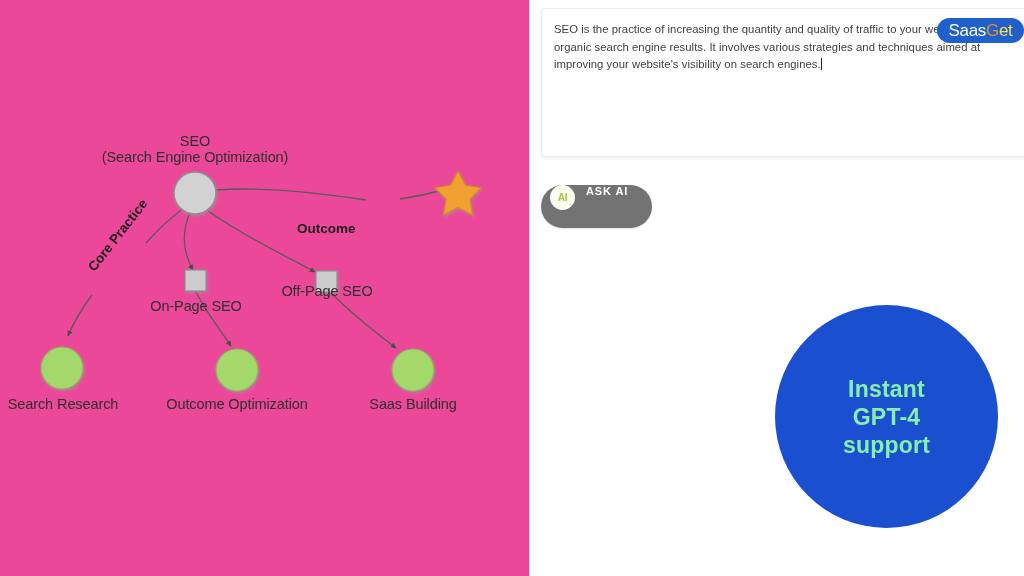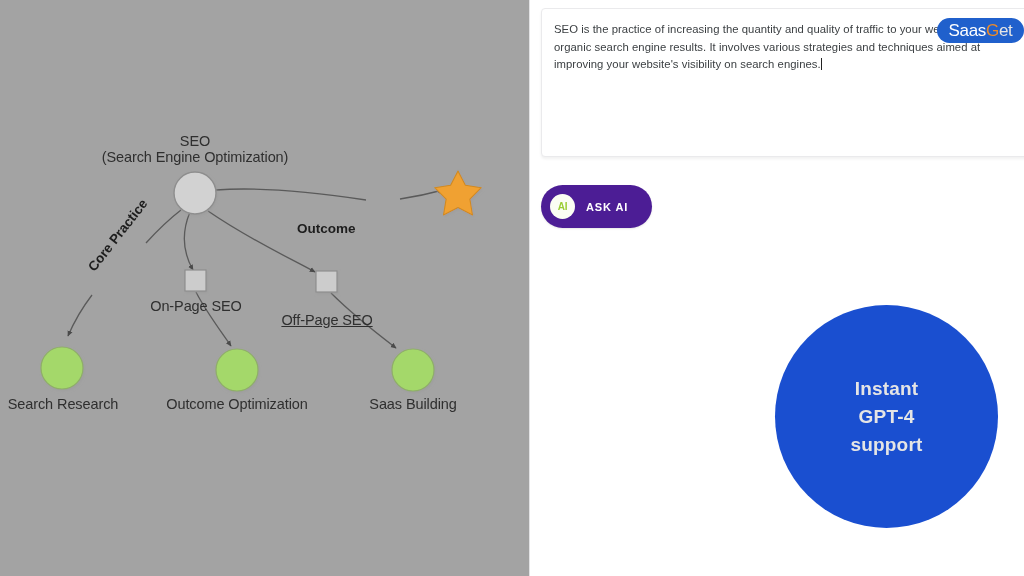--- a/index.html
+++ b/index.html
@@ -25,21 +25,21 @@
     width: 1px;
     height: 576px;
     background: #e2e2e4;
   }
 
   
   #diagram-pane {
     position: absolute;
     left: 0; top: 0;
     width: 529px; height: 576px;
-    background: #a3a3a3;
+    background: #ec4899;
   }
   #diagram-svg { position: absolute; left: 0; top: 0; }
 
   .node-label {
     position: absolute;
     text-align: center;
     color: #2f2f2f;
     font-size: 14.5px;
     line-height: 15.5px;
     letter-spacing: -0.1px;
@@ -104,33 +104,32 @@
     border-radius: 13px;
     display: flex;
     align-items: center;
     justify-content: center;
     font-size: 17px;
     letter-spacing: -0.3px;
     z-index: 40;
   }
   #saasget-logo .lg-a { color: #ffffff; }
   #saasget-logo .lg-g { color: #ee8b2a; }
-  #saasget-logo .lg-b { color: #e5e5e5; }
+  #saasget-logo .lg-b { color: #fde047; }
 
   
   #ask-ai-button {
     position: absolute;
     left: 11px;
     top: 185px;
     width: 111px;
     height: 43px;
-    background: #4c1d95;
+    background: #737373;
     border-radius: 22px;
     display: flex;
-    align-items: center;
     cursor: pointer;
     border: none;
     box-shadow: 0 1px 2px rgba(0,0,0,0.10);
   }
   #ask-ai-badge {
     width: 25px; height: 25px;
     margin-left: 9px;
     border-radius: 50%;
     background: #fbfdf3;
     display: flex;
@@ -157,22 +156,22 @@
     top: 305px;
     width: 223px;
     height: 223px;
     border-radius: 50%;
     background: #1a4fd0;
     display: flex;
     align-items: center;
     justify-content: center;
   }
   #promo-text {
-    color: #e5e5e5;
-    font-size: 19px;
+    color: #86efac;
+    font-size: 23px;
     font-weight: bold;
     line-height: 28px;
     text-align: center;
     letter-spacing: 0.2px;
   }
 </style>
 </head>
 <body>
 
 <div id="screen">
@@ -218,21 +217,21 @@
     </svg>
 
     <div class="node-label" style="left:95px; top:134px; width:200px;">
       <div>SEO</div>
       <div>(Search Engine Optimization)</div>
     </div>
 
 
     <div class="node-label" style="left:131px; top:299px; width:130px;">On-Page SEO</div>
 
-    <div class="node-label" style="left:262px; top:313px; width:130px;text-decoration:underline;">Off-Page SEO</div>
+    <div class="node-label" style="left:262px; top:284px; width:130px;">Off-Page SEO</div>
 
     <div class="node-label" style="left:-1px; top:397px; width:128px;">Search Research</div>
 
     <div class="node-label" style="left:157px; top:397px; width:160px;">Outcome Optimization</div>
 
     <div class="node-label" style="left:353px; top:397px; width:120px;">Saas Building</div>
 
     <div class="edge-label" style="left:297px; top:193px;margin-top:28px;">Outcome</div>
 
     <div class="edge-label" style="left:91px; top:262px; transform: rotate(-52deg); transform-origin: left center;">Core Practice</div>

